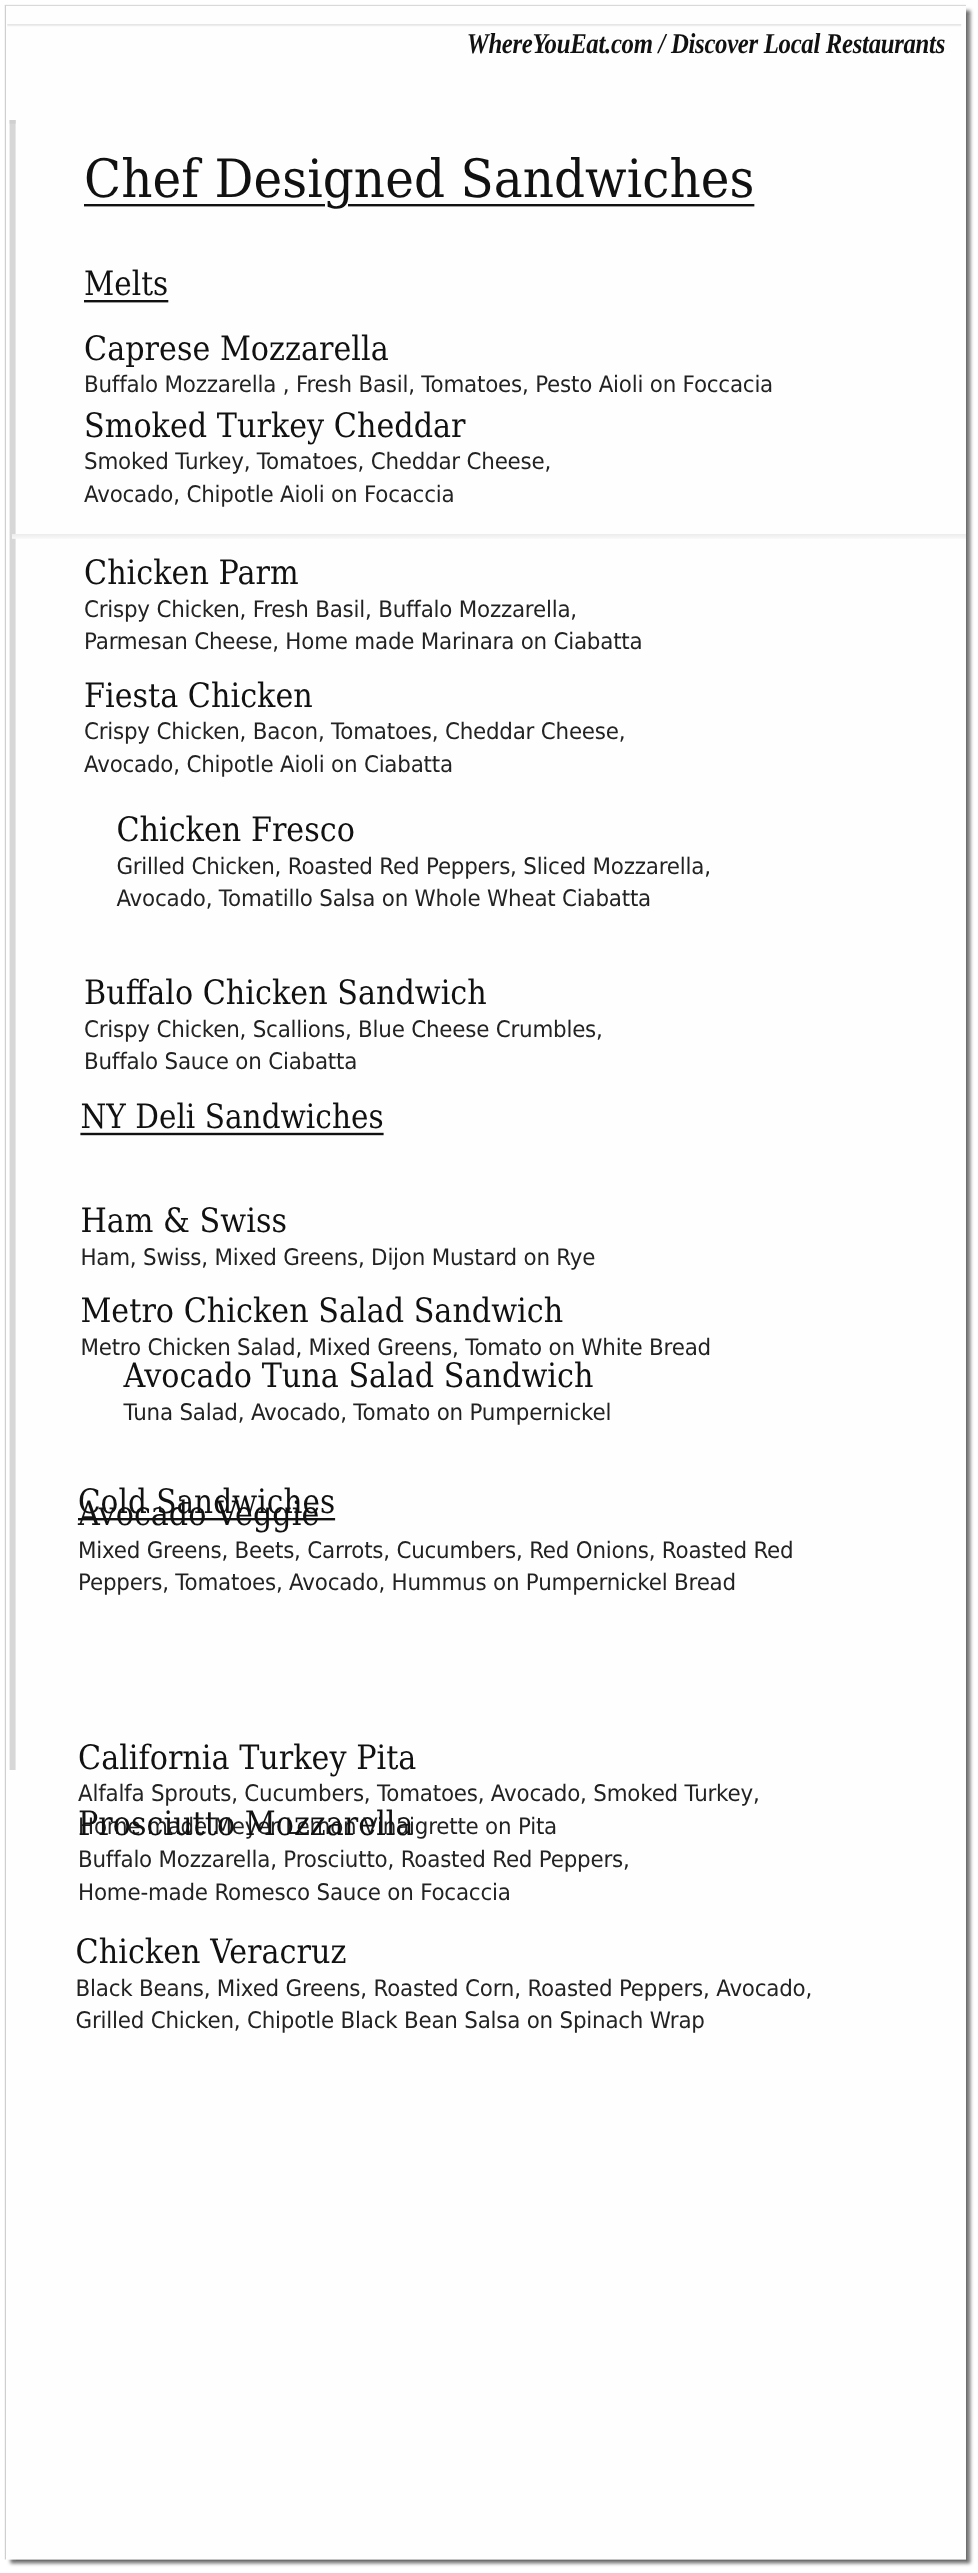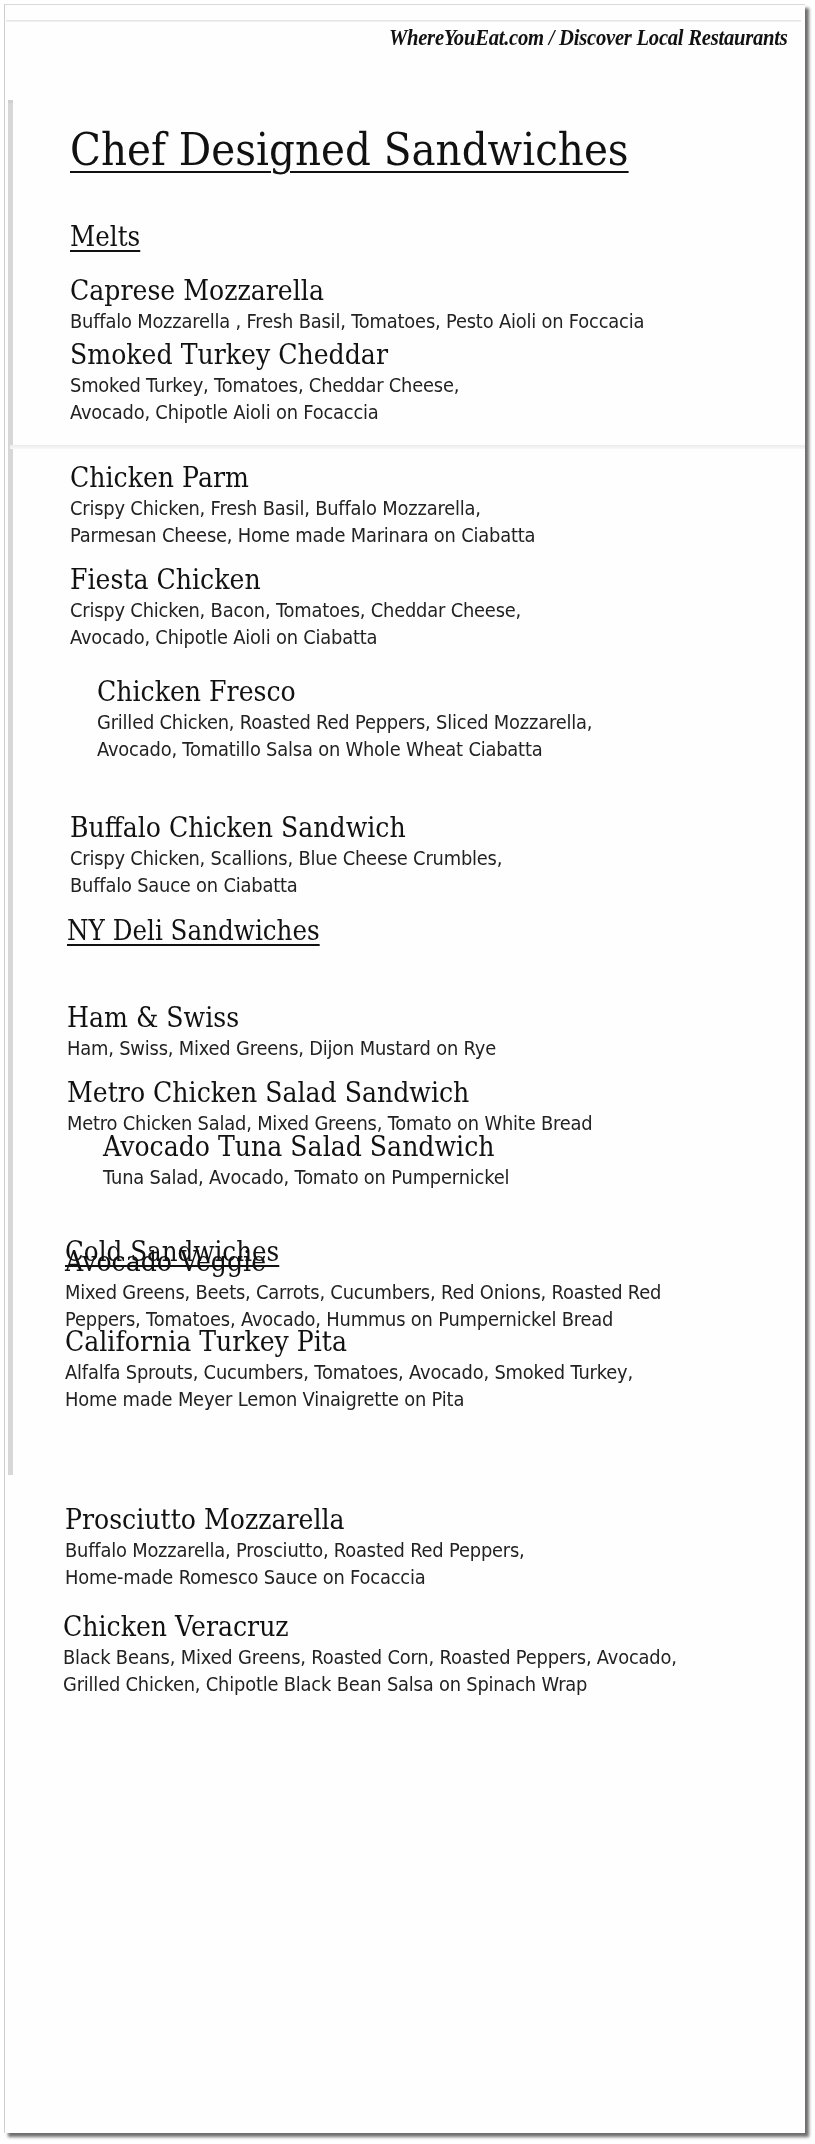--- a/index.html
+++ b/index.html
@@ -111,21 +111,21 @@
     <div class="item-desc">Tuna Salad, Avocado, Tomato on Pumpernickel</div>
   </div>
 
   <div class="section-heading" style="left:65px; top:1235px;">Cold Sandwiches</div>
 
   <div class="item" style="left:65px; top:1245px;">
     <div class="item-name">Avocado Veggie</div>
     <div class="item-desc">Mixed Greens, Beets, Carrots, Cucumbers, Red Onions, Roasted Red
 Peppers, Tomatoes, Avocado, Hummus on Pumpernickel Bread</div>
   </div>
-  <div class="item" style="left:65px; top:1325px;">
+  <div class="item" style="left:65px; top:1448px;">
     <div class="item-name">California Turkey Pita</div>
     <div class="item-desc">Alfalfa Sprouts, Cucumbers, Tomatoes, Avocado, Smoked Turkey,
 Home made Meyer Lemon Vinaigrette on Pita</div>
   </div>
   <div class="item" style="left:65px; top:1503px;">
     <div class="item-name">Prosciutto Mozzarella</div>
     <div class="item-desc">Buffalo Mozzarella, Prosciutto, Roasted Red Peppers,
 Home-made Romesco Sauce on Focaccia</div>
   </div>
   <div class="item" style="left:63px; top:1610px;">

